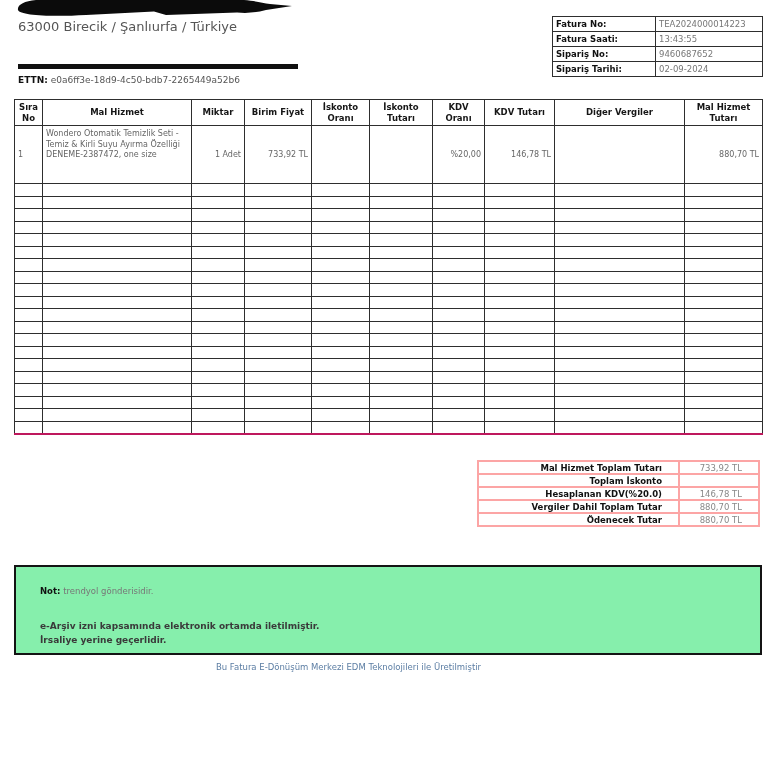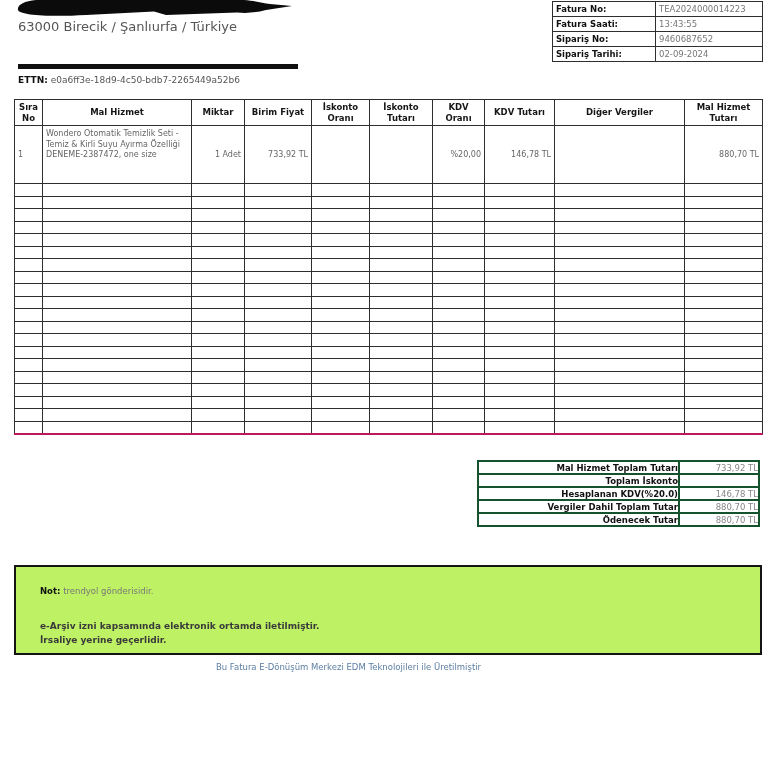--- a/index.html
+++ b/index.html
@@ -14,44 +14,44 @@
 
   
   .scribble { position: absolute; left: 16px; top: 0; width: 278px; height: 18px; }
   .address-block { position: absolute; left: 18px; top: 20px; font-size: 13px; color: #555; line-height: 14.4px; }
   .address-block .lbl { color: #555; }
   .redaction-bar { position: absolute; left: 18px; top: 64px; width: 280px; height: 5px; background: #101010; }
   .ettn-line { position: absolute; left: 18px; top: 75px; font-size: 9px; color: #555; }
   .ettn-line .bold-lbl { font-weight: bold; color: #111; }
 
   
-  .meta-table { position: absolute; left: 552px; top: 1px; width: 210px; border-collapse: collapse; table-layout: fixed; padding-left: 8px; }
+  .meta-table { position: absolute; left: 552px; top: 16px; width: 210px; border-collapse: collapse; table-layout: fixed; padding-left: 8px; }
   .meta-table th, .meta-table td { border: 1px solid #2e2e2e; height: 15px; font-size: 8.5px; padding: 0 3px; vertical-align: middle; white-space: nowrap; overflow: hidden; }
   .meta-table th { text-align: left; font-weight: bold; color: #111; }
   .meta-table td { color: #777; }
 
   
   .items-table { position: absolute; left: 14px; top: 99px; width: 748px; border-collapse: collapse; table-layout: fixed; border-bottom: 2px solid #be185d; }
   .items-table th, .items-table td { border: 1px solid #2e2e2e; overflow: hidden; }
   .items-table th { font-size: 8.5px; font-weight: bold; color: #161616; text-align: center; padding: 2px 1px; line-height: 1.25; height: 26px; vertical-align: middle; }
   .items-table td { font-size: 8px; color: #666; padding: 1px 3px; vertical-align: middle; line-height: 1.3; }
   .items-table tr.item-row td { height: 58px; }
   .items-table td.cell-desc { text-align: left; vertical-align: top; padding-top: 3px; }
   .items-table td.cell-num { text-align: right; }
   .items-table td.cell-sira { text-align: left; }
   .items-table tr.empty-row td { height: 12.5px; }
 
   
   .summary-table { position: absolute; left: 477px; top: 460px; width: 281px; border-collapse: collapse; table-layout: fixed; }
-  .summary-table td { border: 2px solid #14532d; height: 13px; font-size: 8.5px; padding: 0 0; text-align: right; vertical-align: middle; white-space: nowrap; }
+  .summary-table td { border: 2px solid #fca5a5; height: 13px; font-size: 8.5px; padding: 0 16px; text-align: right; vertical-align: middle; white-space: nowrap; }
   .summary-table td.sum-label { font-weight: bold; color: #111; }
   .summary-table td.sum-value { color: #888; }
 
   
-  .note-box { position: absolute; left: 14px; top: 565px; width: 748px; height: 90px; border: 2px solid #141414; background: #bef264; }
+  .note-box { position: absolute; left: 14px; top: 565px; width: 748px; height: 90px; border: 2px solid #141414; background: #86efac; }
   .note-line { position: absolute; left: 24px; top: 19px; font-size: 8.5px; color: #777; }
   .note-line .bold-lbl { font-weight: bold; color: #111; }
   .legal-lines { position: absolute; left: 24px; top: 53px; font-size: 9px; font-weight: bold; color: #3a3a3a; line-height: 1.55; }
 
   
   .footer { position: absolute; left: 0; top: 662px; width: 697px; text-align: center; font-size: 8.5px; color: #5b7da3; }
 </style>
 </head>
 <body>
 

